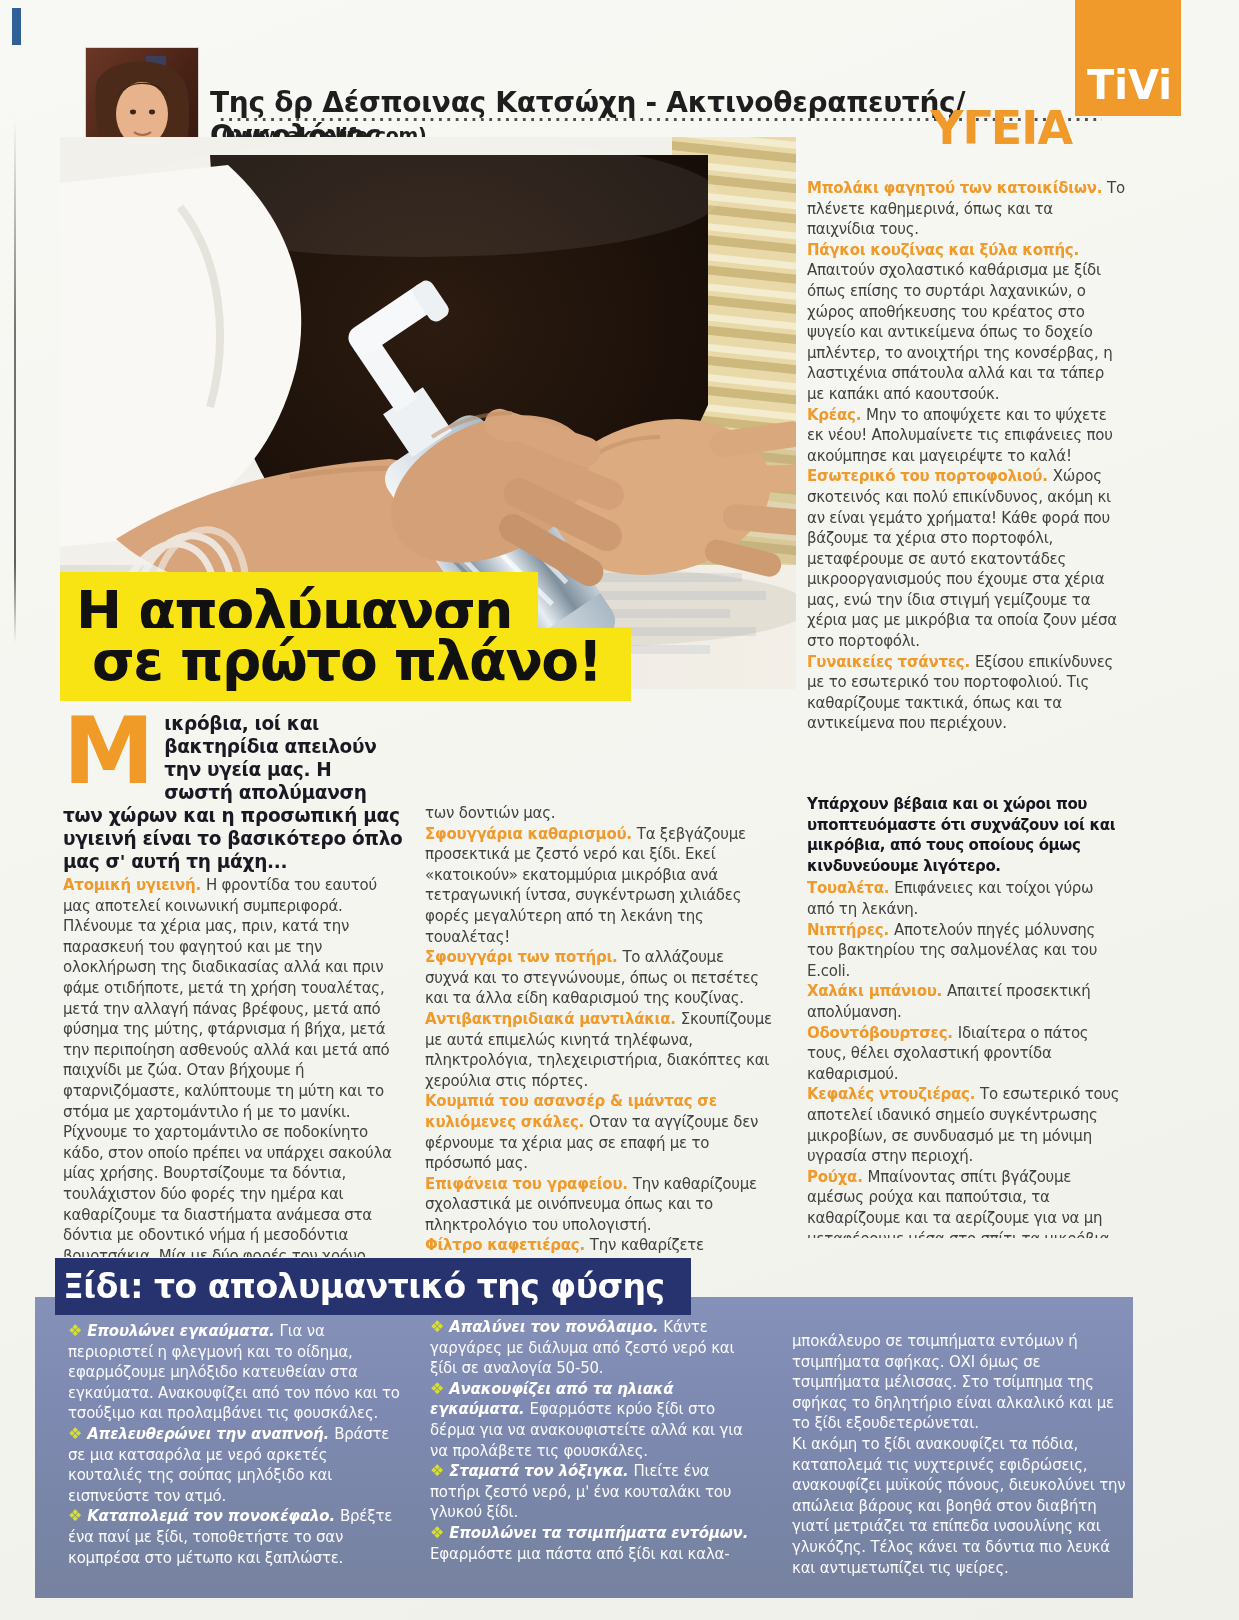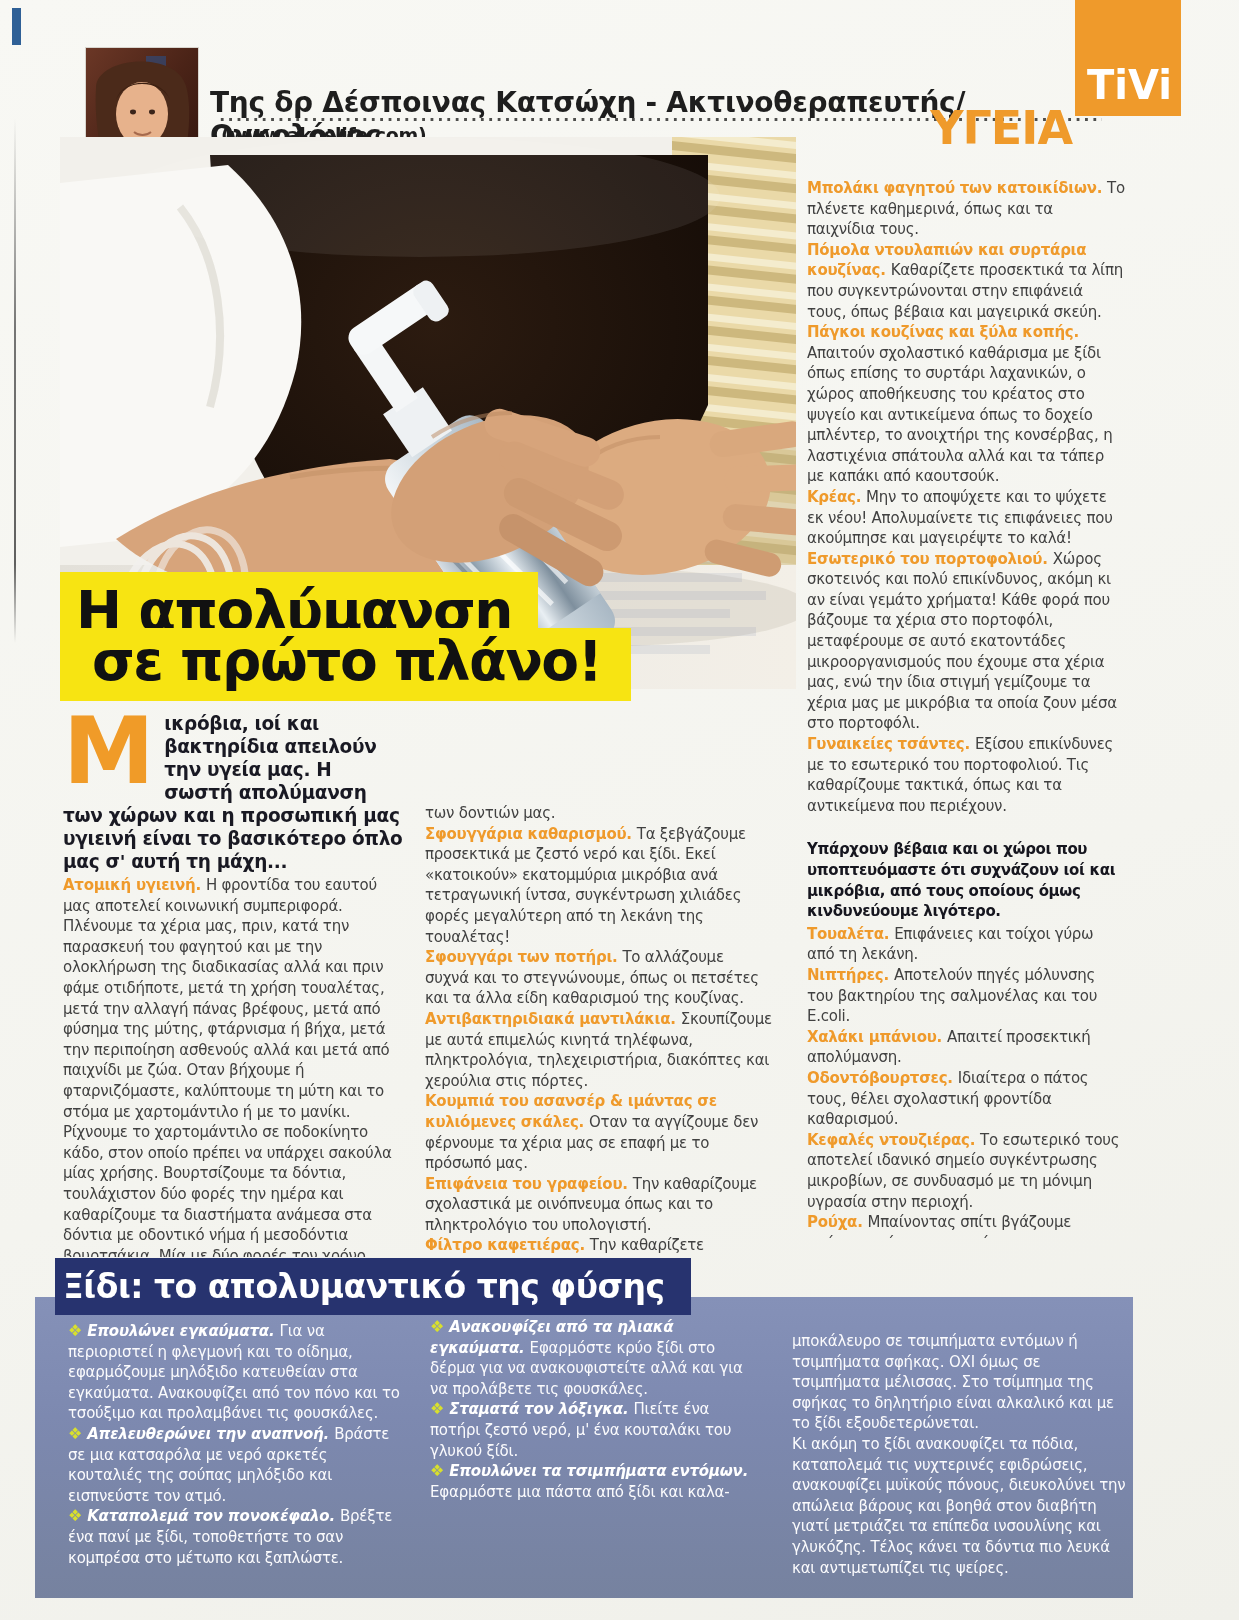--- a/index.html
+++ b/index.html
@@ -30,21 +30,21 @@
 
   
   .col{position:absolute;overflow:hidden;font-size:15px;line-height:20.6px;color:#414141;letter-spacing:-.25px;text-align:left;}
   .col1{left:63px;top:712px;width:340px;height:545px;}
   .col2{left:425px;top:803px;width:347px;height:455px;}
   .col3{left:807px;top:178px;width:318px;height:1060px;}
   .entry{margin:0;}
   .entry .lead{font-weight:700;color:#ef9a2b;}
   .intro{margin:0 0 2px 0;font-size:18.5px;line-height:23px;font-weight:700;color:#191923;letter-spacing:-.3px;}
   .dropcap{float:left;font-size:92px;line-height:72px;height:86px;margin:4px 10px 0 0;font-weight:700;color:#f09b28;}
-  .bold-para{margin-top:23px;font-weight:700;color:#16161f;letter-spacing:-.35px;}
+  .bold-para{margin-top:60px;font-weight:700;color:#16161f;letter-spacing:-.35px;}
   .bold-para + .entry{margin-top:2px;}
 
   
   .panel{position:absolute;left:35px;top:1297px;width:1098px;height:301px;background:linear-gradient(180deg,#8591b8 0%,#7d89b0 40%,#76829f 100%);}
   .panel-title{position:absolute;left:20px;top:-39px;height:57px;background:#27336f;color:#ffffff;font-size:33px;font-weight:700;letter-spacing:-.5px;line-height:57px;padding:0 26px 0 8px;white-space:nowrap;}
   .vcol{position:absolute;top:24px;width:332px;height:262px;overflow:hidden;font-size:15px;line-height:20.6px;color:#fbfbfd;letter-spacing:-.2px;}
   .vcol1{left:33px;}
   .vcol2{left:395px;top:20px;}
   .vcol3{left:757px;top:34px;width:340px;}
   .vcol .entry .lead{color:#ffffff;font-style:italic;font-weight:700;}
@@ -194,21 +194,20 @@
       <p class="entry"><span>των δοντιών μας.</span></p>
       <p class="entry"><b class="lead">Σφουγγάρια καθαρισμού. </b><span>Τα ξεβγάζουμε προσεκτικά με ζεστό νερό και ξίδι. Εκεί «κατοικούν» εκατομμύρια μικρόβια ανά τετραγωνική ίντσα, συγκέντρωση χιλιάδες φορές μεγαλύτερη από τη λεκάνη της τουαλέτας!</span></p>
       <p class="entry"><b class="lead">Σφουγγάρι των ποτήρι. </b><span>Το αλλάζουμε συχνά και το στεγνώνουμε, όπως οι πετσέτες και τα άλλα είδη καθαρισμού της κουζίνας.</span></p>
       <p class="entry"><b class="lead">Αντιβακτηριδιακά μαντιλάκια. </b><span>Σκουπίζουμε με αυτά επιμελώς κινητά τηλέφωνα, πληκτρολόγια, τηλεχειριστήρια, διακόπτες και χερούλια στις πόρτες.</span></p>
       <p class="entry"><b class="lead">Κουμπιά του ασανσέρ &amp; ιμάντας σε κυλιόμενες σκάλες. </b><span>Οταν τα αγγίζουμε δεν φέρνουμε τα χέρια μας σε επαφή με το πρόσωπό μας.</span></p>
       <p class="entry"><b class="lead">Επιφάνεια του γραφείου. </b><span>Την καθαρίζουμε σχολαστικά με οινόπνευμα όπως και το πληκτρολόγιο του υπολογιστή.</span></p>
       <p class="entry"><b class="lead">Φίλτρο καφετιέρας. </b><span>Την καθαρίζετε σχολαστικά και ανά εξάμηνο κάνετε αφαλάτωση στην καφετιέρα ή την ξεπλένετε με λευκό ξίδι.</span></p>
     </div>
   <div class="col col3">
       <p class="entry"><b class="lead">Μπολάκι φαγητού των κατοικίδιων. </b><span>Το πλένετε καθημερινά, όπως και τα παιχνίδια τους.</span></p>
-      <p class="entry"><b class="lead">Πόμολα ντουλαπιών και συρτάρια κουζίνας. </b><span>Καθαρίζετε προσεκτικά τα λίπη που συγκεντρώνονται στην επιφάνειά τους, όπως βέβαια και μαγειρικά σκεύη.</span></p>
       <p class="entry"><b class="lead">Πάγκοι κουζίνας και ξύλα κοπής. </b><span>Απαιτούν σχολαστικό καθάρισμα με ξίδι όπως επίσης το συρτάρι λαχανικών, ο χώρος αποθήκευσης του κρέατος στο ψυγείο και αντικείμενα όπως το δοχείο μπλέντερ, το ανοιχτήρι της κονσέρβας, η λαστιχένια σπάτουλα αλλά και τα τάπερ με καπάκι από καουτσούκ.</span></p>
       <p class="entry"><b class="lead">Κρέας. </b><span>Μην το αποψύχετε και το ψύχετε εκ νέου! Απολυμαίνετε τις επιφάνειες που ακούμπησε και μαγειρέψτε το καλά!</span></p>
       <p class="entry"><b class="lead">Εσωτερικό του πορτοφολιού. </b><span>Χώρος σκοτεινός και πολύ επικίνδυνος, ακόμη κι αν είναι γεμάτο χρήματα! Κάθε φορά που βάζουμε τα χέρια στο πορτοφόλι, μεταφέρουμε σε αυτό εκατοντάδες μικροοργανισμούς που έχουμε στα χέρια μας, ενώ την ίδια στιγμή γεμίζουμε τα χέρια μας με μικρόβια τα οποία ζουν μέσα στο πορτοφόλι.</span></p>
       <p class="entry"><b class="lead">Γυναικείες τσάντες. </b><span>Εξίσου επικίνδυνες με το εσωτερικό του πορτοφολιού. Τις καθαρίζουμε τακτικά, όπως και τα αντικείμενα που περιέχουν.</span></p>
       <p class="entry bold-para"><span>Υπάρχουν βέβαια και οι χώροι που υποπτευόμαστε ότι συχνάζουν ιοί και μικρόβια, από τους οποίους όμως κινδυνεύουμε λιγότερο.</span></p>
       <p class="entry"><b class="lead">Τουαλέτα. </b><span>Επιφάνειες και τοίχοι γύρω από τη λεκάνη.</span></p>
       <p class="entry"><b class="lead">Νιπτήρες. </b><span>Αποτελούν πηγές μόλυνσης του βακτηρίου της σαλμονέλας και του E.coli.</span></p>
       <p class="entry"><b class="lead">Χαλάκι μπάνιου. </b><span>Απαιτεί προσεκτική απολύμανση.</span></p>
       <p class="entry"><b class="lead">Οδοντόβουρτσες. </b><span>Ιδιαίτερα ο πάτος τους, θέλει σχολαστική φροντίδα καθαρισμού.</span></p>
       <p class="entry"><b class="lead">Κεφαλές ντουζιέρας. </b><span>Το εσωτερικό τους αποτελεί ιδανικό σημείο συγκέντρωσης μικροβίων, σε συνδυασμό με τη μόνιμη υγρασία στην περιοχή.</span></p>
@@ -216,20 +215,21 @@
     </div>
 
   <div class="panel">
     <div class="panel-title">Ξίδι: το απολυμαντικό της φύσης</div>
     <div class="vcol vcol1">
         <p class="entry"><span class="bullet">❖</span><b class="lead">Επουλώνει εγκαύματα. </b><span>Για να περιοριστεί η φλεγμονή και το οίδημα, εφαρμόζουμε μηλόξιδο κατευθείαν στα εγκαύματα. Ανακουφίζει από τον πόνο και το τσούξιμο και προλαμβάνει τις φουσκάλες.</span></p>
         <p class="entry"><span class="bullet">❖</span><b class="lead">Απελευθερώνει την αναπνοή. </b><span>Βράστε σε μια κατσαρόλα με νερό αρκετές κουταλιές της σούπας μηλόξιδο και εισπνεύστε τον ατμό.</span></p>
         <p class="entry"><span class="bullet">❖</span><b class="lead">Καταπολεμά τον πονοκέφαλο. </b><span>Βρέξτε ένα πανί με ξίδι, τοποθετήστε το σαν κομπρέσα στο μέτωπο και ξαπλώστε.</span></p>
       </div>
     <div class="vcol vcol2">
+        <p class="entry"><span class="bullet">❖</span><b class="lead">Απαλύνει τον πονόλαιμο. </b><span>Κάντε γαργάρες με διάλυμα από ζεστό νερό και ξίδι σε αναλογία 50-50.</span></p>
         <p class="entry"><span class="bullet">❖</span><b class="lead">Ανακουφίζει από τα ηλιακά εγκαύματα. </b><span>Εφαρμόστε κρύο ξίδι στο δέρμα για να ανακουφιστείτε αλλά και για να προλάβετε τις φουσκάλες.</span></p>
         <p class="entry"><span class="bullet">❖</span><b class="lead">Σταματά τον λόξιγκα. </b><span>Πιείτε ένα ποτήρι ζεστό νερό, μ' ένα κουταλάκι του γλυκού ξίδι.</span></p>
         <p class="entry"><span class="bullet">❖</span><b class="lead">Επουλώνει τα τσιμπήματα εντόμων. </b><span>Εφαρμόστε μια πάστα από ξίδι και καλα-</span></p>
       </div>
     <div class="vcol vcol3">
         <p class="entry"><span>μποκάλευρο σε τσιμπήματα εντόμων ή τσιμπήματα σφήκας. ΟΧΙ όμως σε τσιμπήματα μέλισσας. Στο τσίμπημα της σφήκας το δηλητήριο είναι αλκαλικό και με το ξίδι εξουδετερώνεται.</span></p>
         <p class="entry"><span>Κι ακόμη το ξίδι ανακουφίζει τα πόδια, καταπολεμά τις νυχτερινές εφιδρώσεις, ανακουφίζει μυϊκούς πόνους, διευκολύνει την απώλεια βάρους και βοηθά στον διαβήτη γιατί μετριάζει τα επίπεδα ινσουλίνης και γλυκόζης. Τέλος κάνει τα δόντια πιο λευκά και αντιμετωπίζει τις ψείρες.</span></p>
       </div>
   </div>
 

